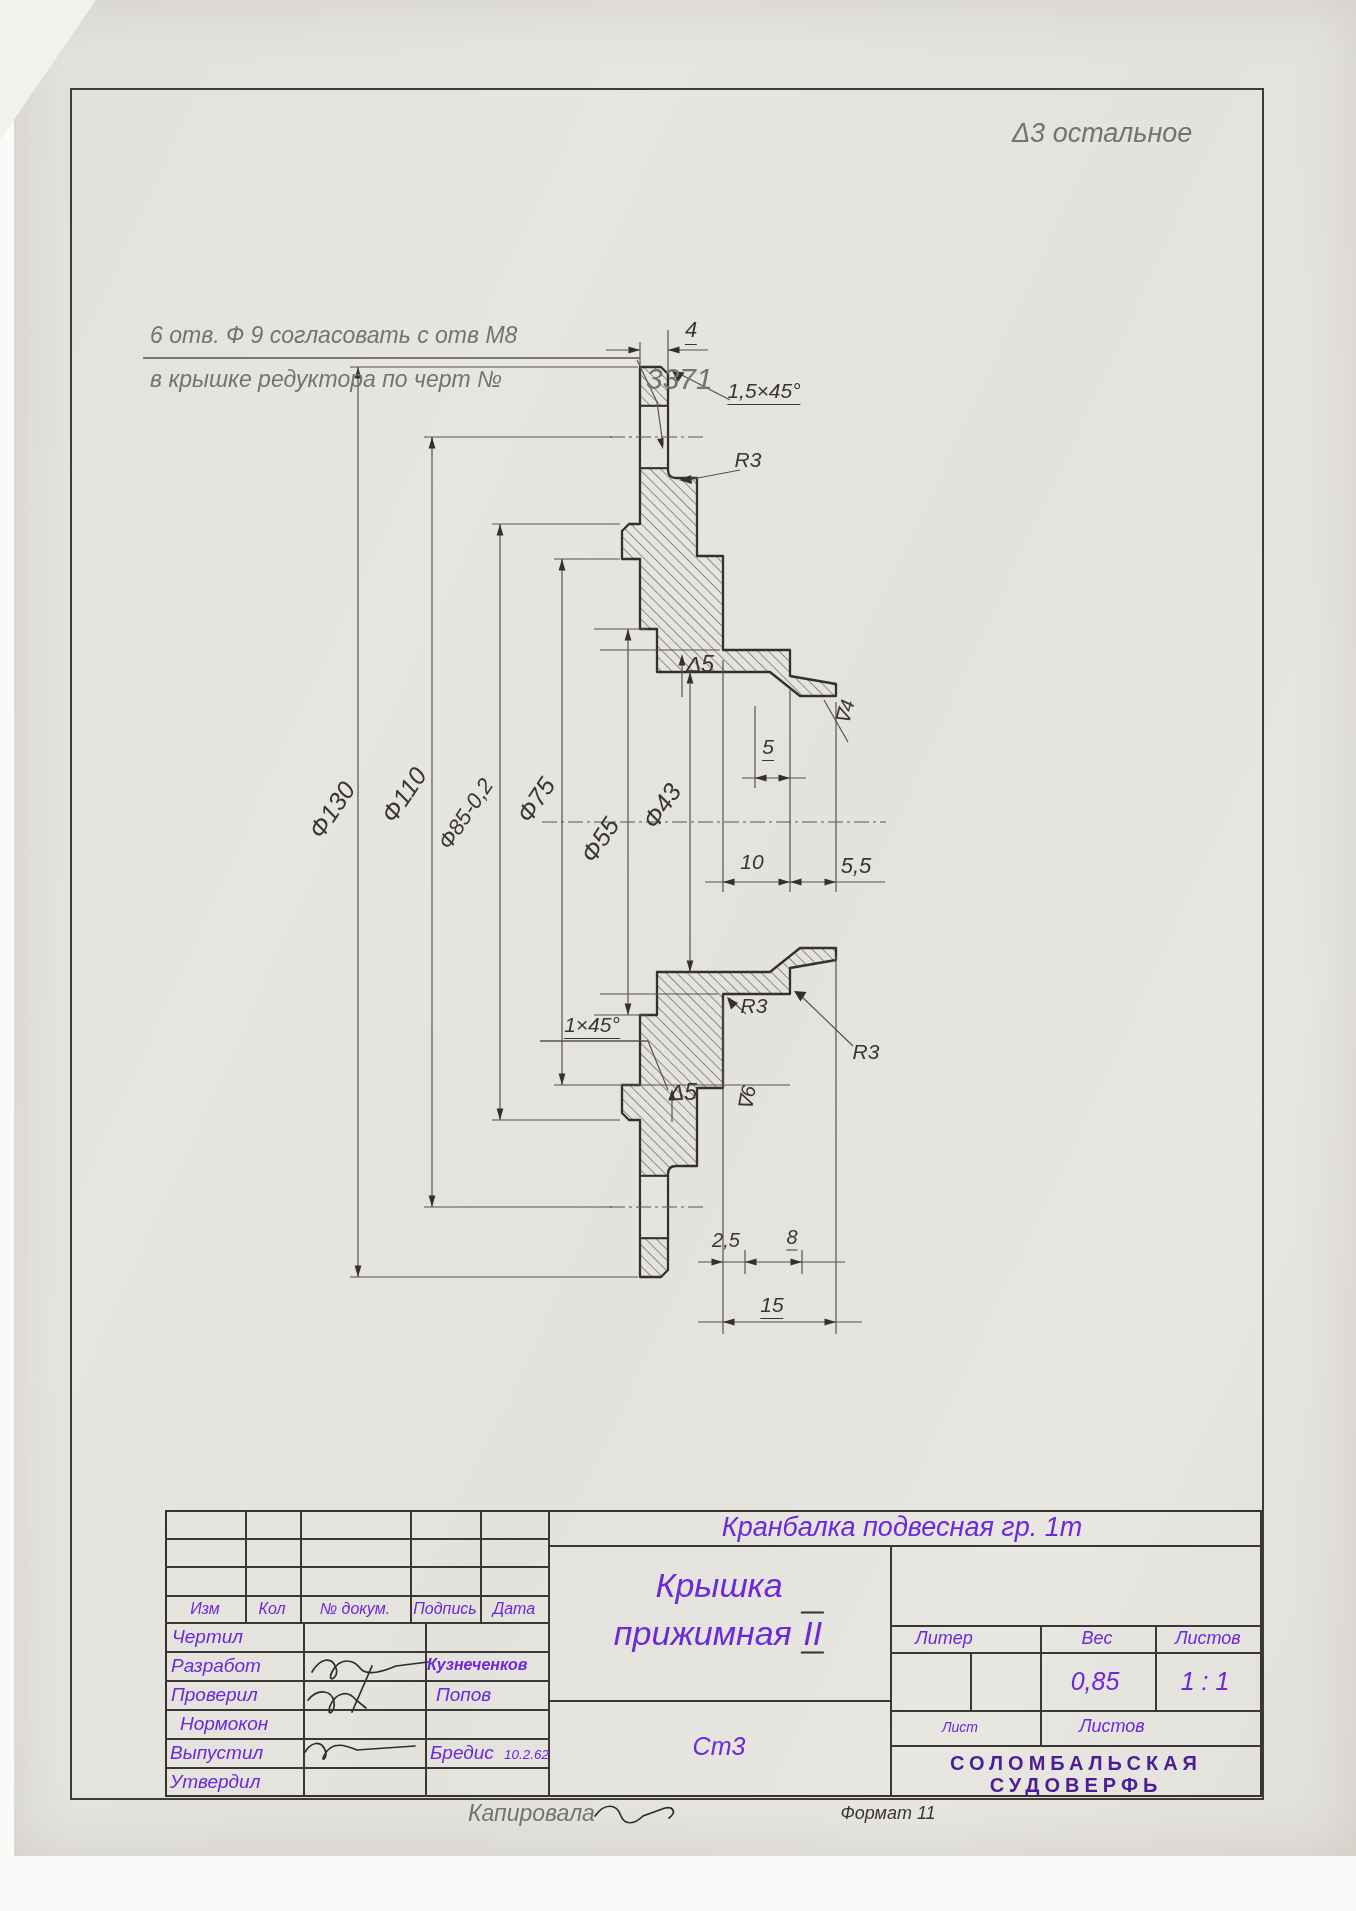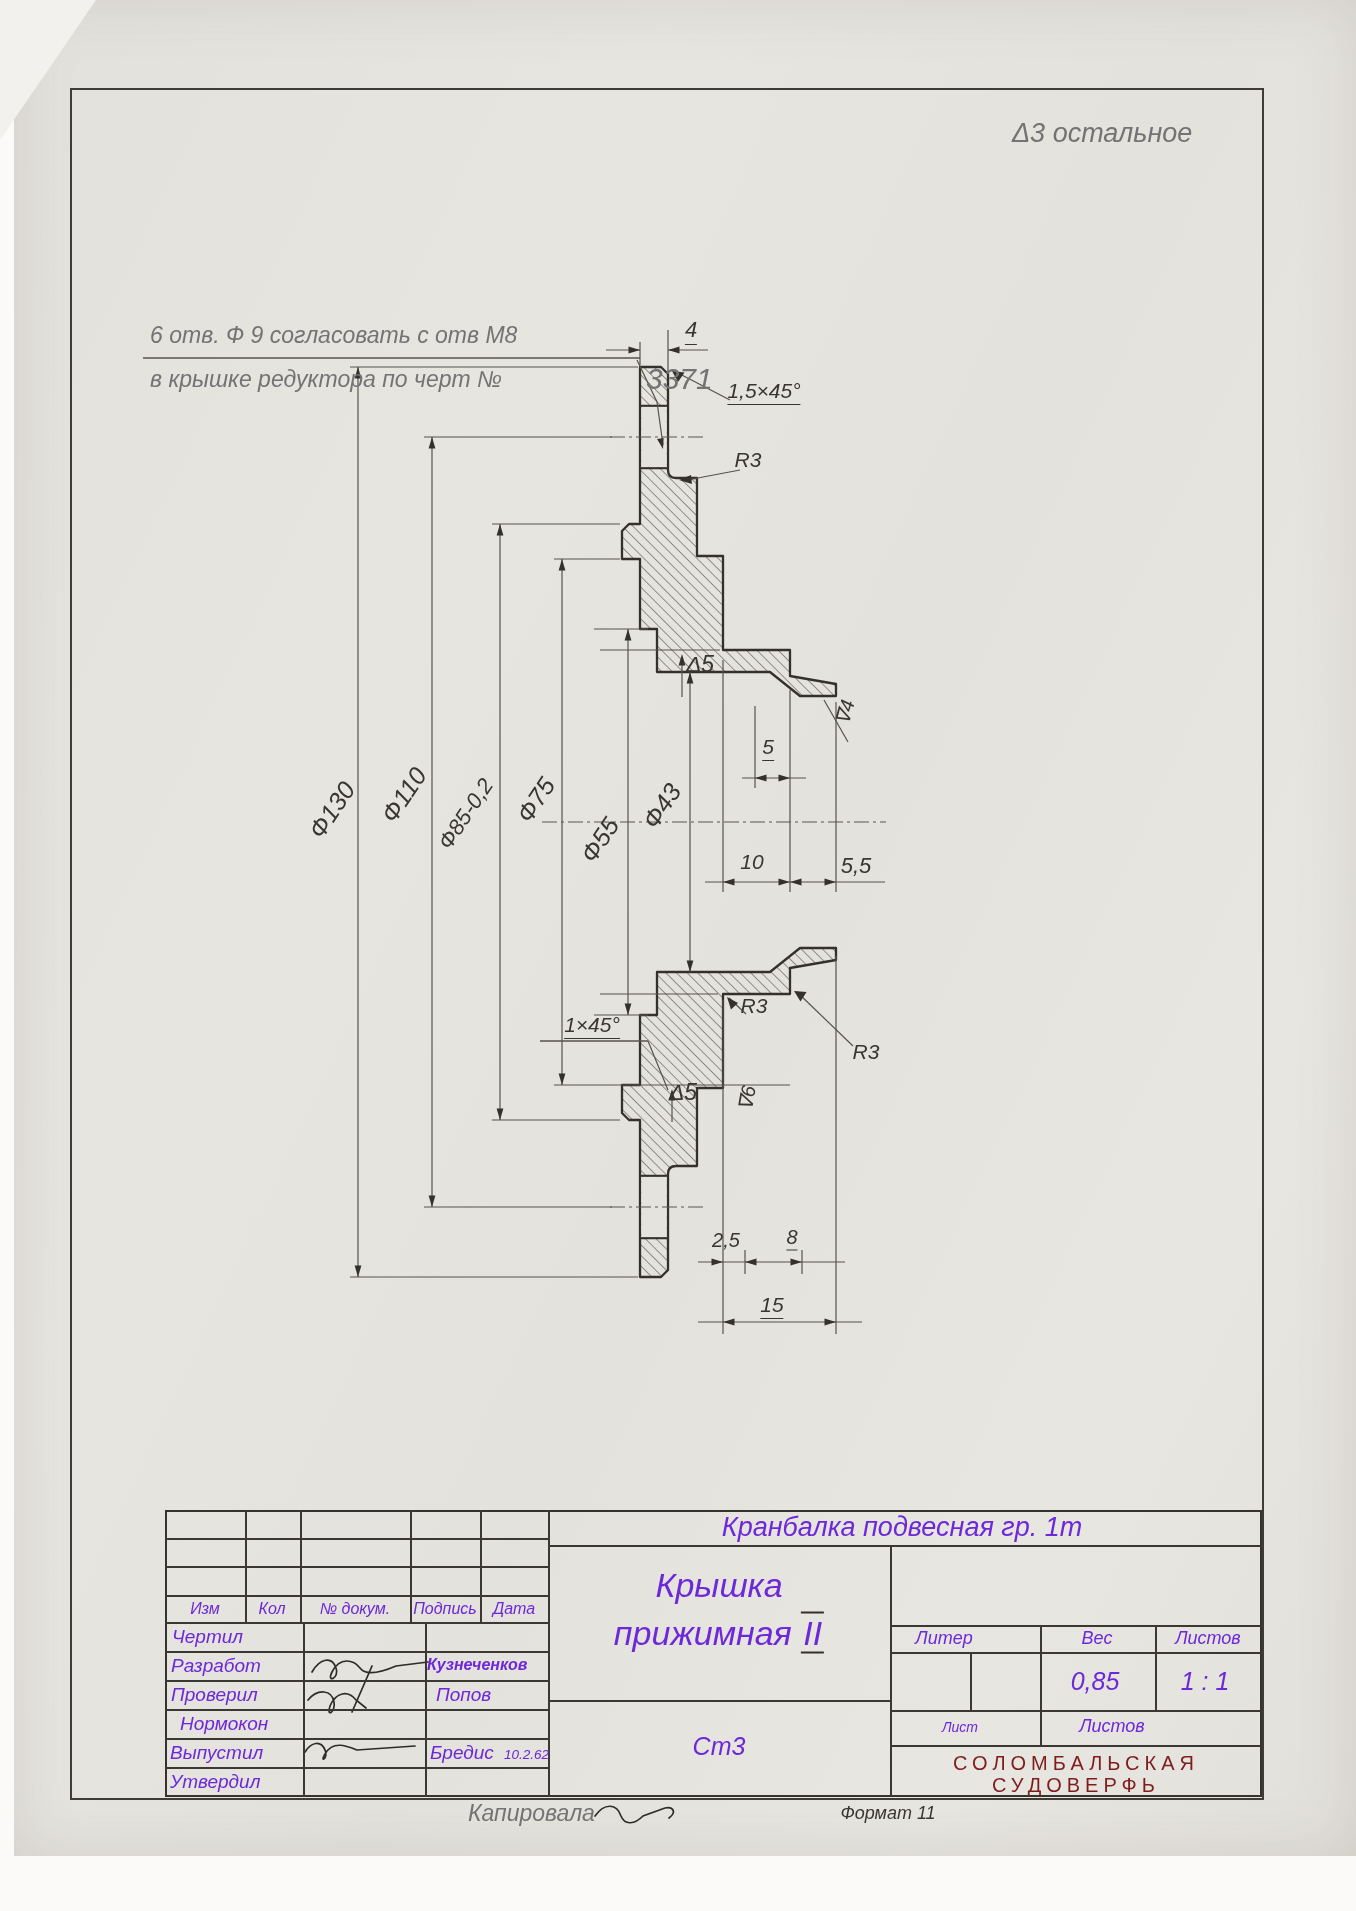--- a/index.html
+++ b/index.html
@@ -21,21 +21,21 @@
   .ul{border-bottom:1.7px solid #393630;padding-bottom:1px;}
   svg{position:absolute;left:0;top:0;}
   
   .hl{position:absolute;height:1.7px;background:#3b3833;}
   .vl{position:absolute;width:1.7px;background:#3b3833;}
   #tb-border{position:absolute;left:165px;top:1510px;width:1097px;height:287px;
              border:2.3px solid #36332e;box-sizing:border-box;}
   .tbtxt{color:#6d28d9;}
   #dwg-number{position:absolute;transform:translate(-50%,-50%);
               font-size:57px;letter-spacing:9px;color:#2e2b26;font-style:normal;}
-  .company{letter-spacing:5px;font-style:normal;font-weight:400;color:#7f1d1d;}
+  .company{letter-spacing:5px;font-style:normal;font-weight:700;color:#4c1d95;}
   .ii-mark{border-top:2px solid #34312b;border-bottom:2px solid #34312b;padding:0 2px;}
 </style>
 </head>
 <body>
 
 <div id="page">
   <div id="paper"></div>
   <div id="torn-corner"></div>
   <div id="frame"></div>
 

